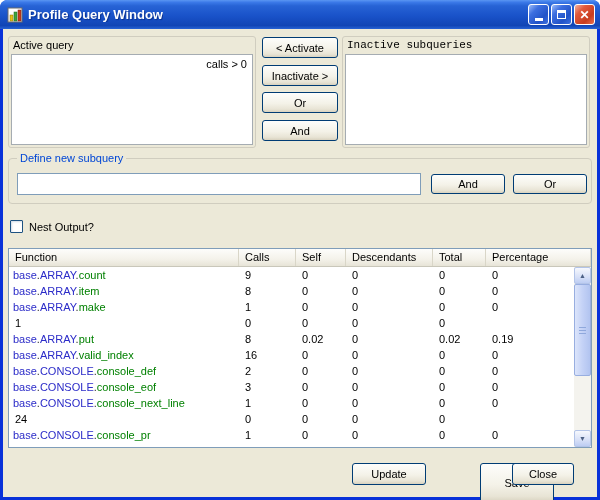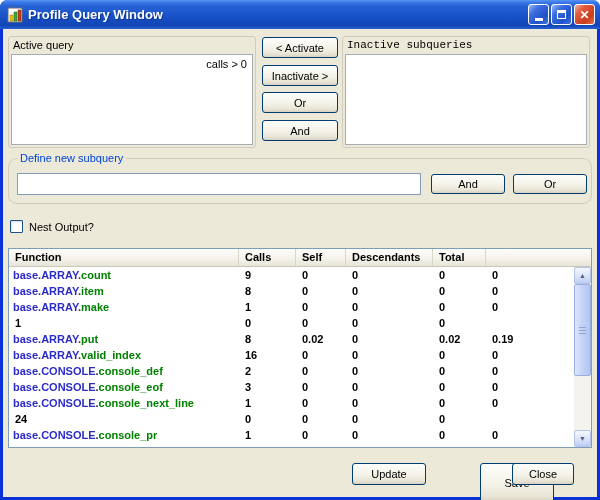--- a/index.html
+++ b/index.html
@@ -75,21 +75,21 @@
     position: absolute; cursor: default;
   }
   #btn-activate   { left: 259px; top: 8px;  width: 76px; height: 21px; }
   #btn-inactivate { left: 259px; top: 36px; width: 76px; height: 21px; }
   #btn-or-mid     { left: 259px; top: 63px; width: 76px; height: 21px; }
   #btn-and-mid    { left: 259px; top: 91px; width: 76px; height: 21px; }
 
   
   .groupbox {
     position: absolute; left: 5px; top: 129px; width: 584px; height: 46px;
-    border: 1px solid #D0CDBF; border-radius: 9px;
+    border: 1px solid #D0CDBF; border-radius: 4px;
   }
   .groupbox-label {
     position: absolute; top: -7px; left: 8px; padding: 0 3px;
     background: var(--dialog-bg); color: var(--groupbox-label);
   }
   .subquery-input {
     position: absolute; left: 8px; top: 14px; width: 404px; height: 22px;
     border: 1px solid var(--field-border); background: #fff;
     font-family: "Liberation Sans", sans-serif; font-size: 11px; padding: 0 4px;
   }
@@ -100,21 +100,21 @@
   .checkbox-row { position: absolute; left: 7px; top: 191px; display: flex; align-items: center; }
   .checkbox {
     width: 13px; height: 13px; background: #fff; border: 1px solid #1D5281;
     border-radius: 1px; margin-right: 6px;
     box-shadow: inset 1px 1px 2px rgba(120,150,180,0.35);
   }
 
   
   .table {
     position: absolute; left: 5px; top: 219px; width: 584px; height: 200px;
-    border: 1px solid var(--field-border); background: #14b8a6; overflow: hidden; font-weight: bold;
+    border: 1px solid var(--field-border); background: #14b8a6; overflow: hidden;
   }
   .thead {
     position: absolute; left: 0; right: 0; top: 0; height: 18px;
     display: grid; grid-template-columns: 230px 57px 50px 87px 53px 1fr;
     background: linear-gradient(180deg, #FDFDFB 0%, #F4F2EA 60%, #E7E4D7 100%);
     border-bottom: 1px solid #C9C7BA;
   }
   .th {
     padding: 2px 0 0 6px; border-right: 1px solid #D9D6C8;
     white-space: nowrap; overflow: hidden;
@@ -220,20 +220,21 @@
       <span>Nest Output?</span>
     </div>
 
     <div class="table">
       <div class="thead">
         <div class="th">Function</div>
         <div class="th">Calls</div>
         <div class="th">Self</div>
         <div class="th">Descendants</div>
         <div class="th">Total</div>
+        <div class="th">Percentage</div>
       </div>
       <div class="tbody">
           <div class="trow">
     <div class="cell c-func"><span class="cluster">base</span><span class="dot">.</span><span class="klass">ARRAY</span><span class="dot">.</span><span class="feature">count</span></div>
     <div class="cell">9</div>
     <div class="cell">0</div>
     <div class="cell">0</div>
     <div class="cell">0</div>
     <div class="cell">0</div>
   </div>

